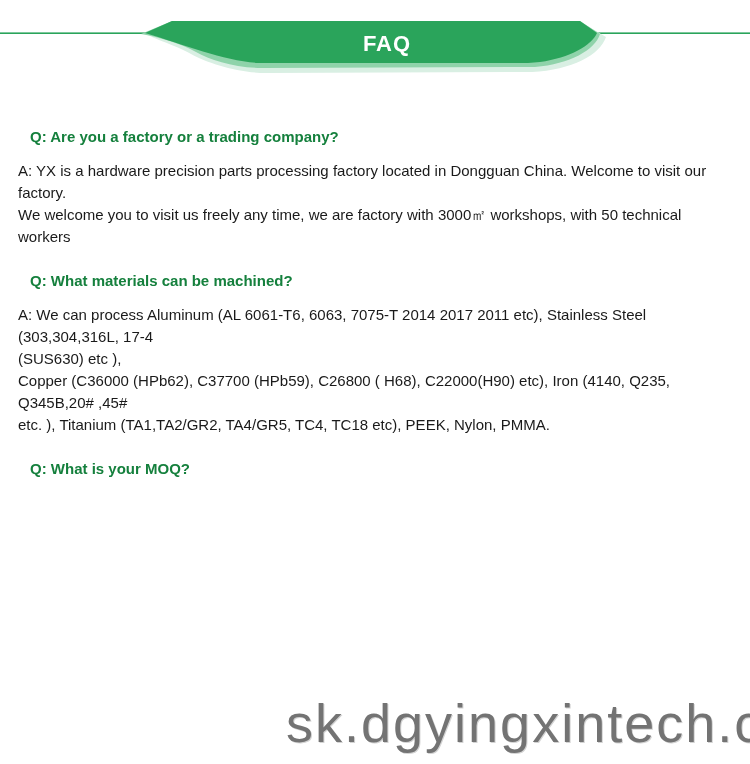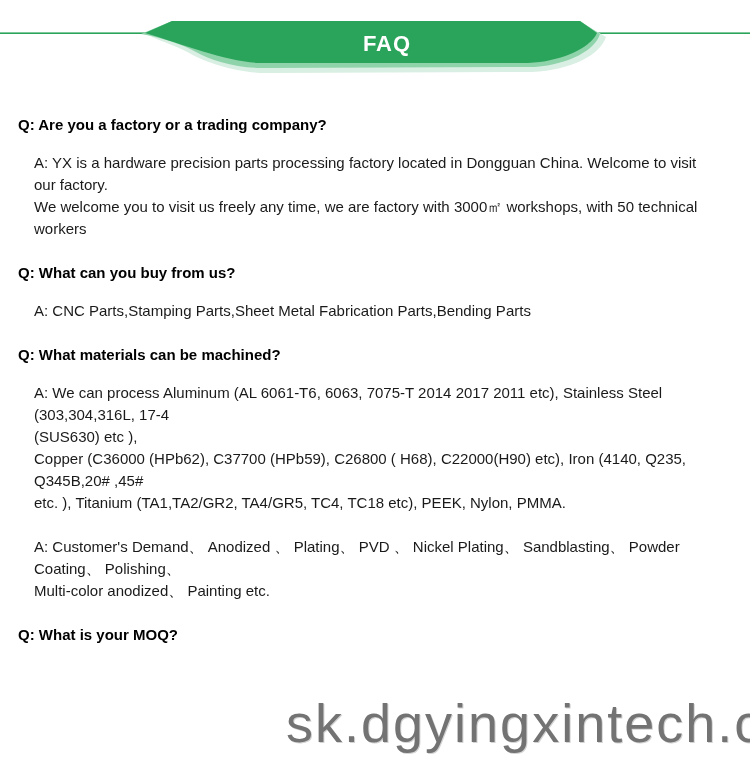--- a/index.html
+++ b/index.html
@@ -37,29 +37,29 @@
     color: #ffffff;
     padding-left: 24px;
   }
   .content {
     padding: 20px 18px 0 18px;
     width: 750px;
   }
   .faq-section { margin: 0 0 22px 0; }
   .faq-section:last-child { margin-bottom: 0; }
   .q {
-    margin: 0;
+    margin: 12px;
     font-size: 15px;
     line-height: 22px;
     font-weight: bold;
-    color: #000000;
+    color: #15803d;
     white-space: pre-wrap;
   }
   .a {
-    margin: 16px;
+    margin: 0;
     font-size: 15px;
     line-height: 22px;
     font-weight: normal;
     color: #1a1a1a;
     white-space: pre-wrap;
   }
   .watermark {
     position: absolute;
     left: 286px;
     top: 694px;
@@ -89,39 +89,33 @@
   </header>
 
   <main class="content">
 
     <section class="faq-section">
       <p class="q">Q: Are you a factory or a trading company?</p>
       <p class="a">A: YX is a hardware precision parts processing factory located in Dongguan China. Welcome to visit our factory.
 We welcome you to visit us freely any time, we are factory with 3000㎡ workshops, with 50 technical workers</p>
     </section>
 
-    <section class="faq-section">
-      <p class="q">Q: What can you buy from us?</p>
-      <p class="a">A: CNC Parts,Stamping Parts,Sheet Metal Fabrication Parts,Bending Parts</p>
-    </section>
 
     <section class="faq-section">
     </section>
 
     <section class="faq-section">
       <p class="q">Q: What materials can be machined?</p>
       <p class="a">A: We can process Aluminum (AL 6061-T6, 6063, 7075-T 2014 2017 2011 etc), Stainless Steel (303,304,316L, 17-4
 (SUS630) etc ),
 Copper (C36000 (HPb62), C37700 (HPb59), C26800 ( H68), C22000(H90) etc), Iron (4140, Q235, Q345B,20# ,45#
 etc. ), Titanium (TA1,TA2/GR2, TA4/GR5, TC4, TC18 etc), PEEK, Nylon, PMMA.</p>
     </section>
 
     <section class="faq-section">
-      <p class="a">A: Customer's Demand、 Anodized 、 Plating、 PVD 、 Nickel Plating、 Sandblasting、 Powder Coating、 Polishing、
-Multi-color anodized、 Painting etc.</p>
     </section>
 
     <section class="faq-section">
       <p class="q">Q: What is your MOQ?</p>
 
     </section>
 
   </main>
 
   <div class="watermark">sk.dgyingxintech.com</div>

